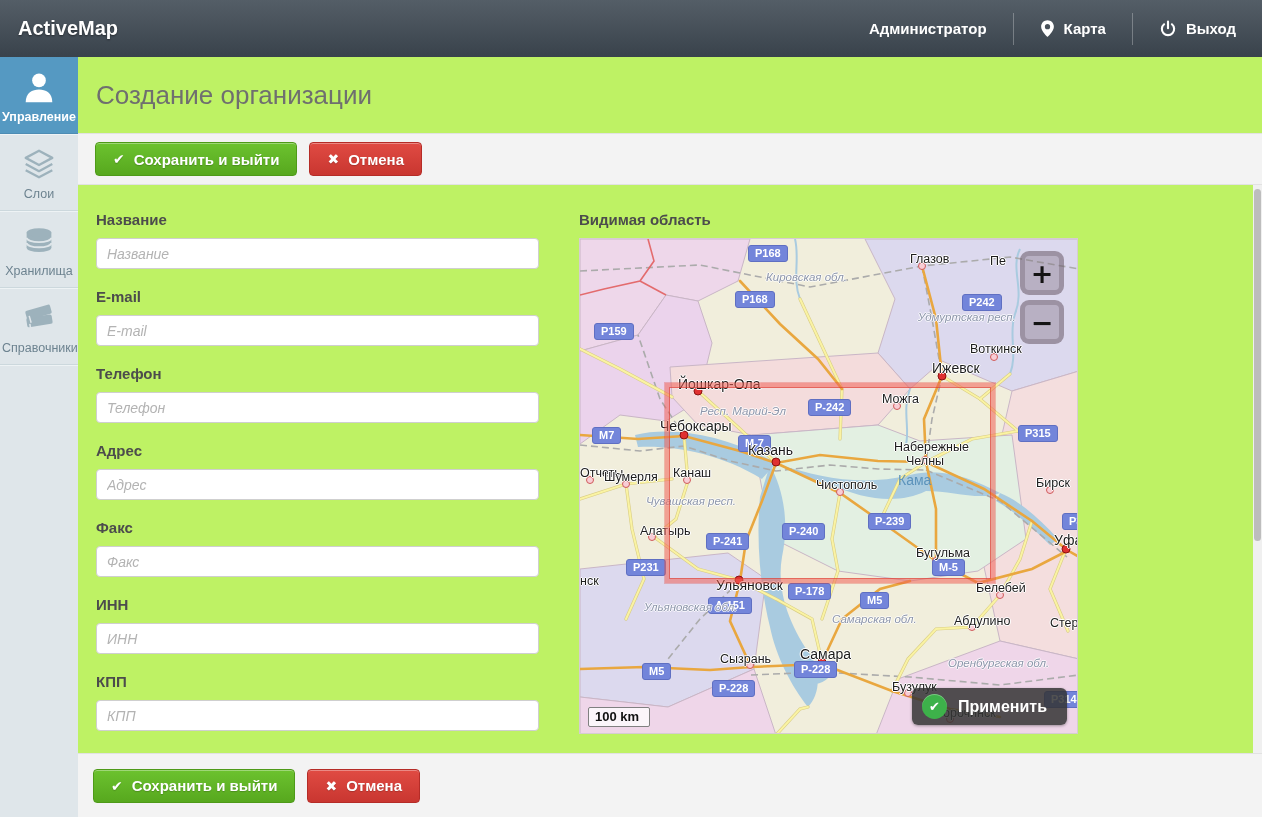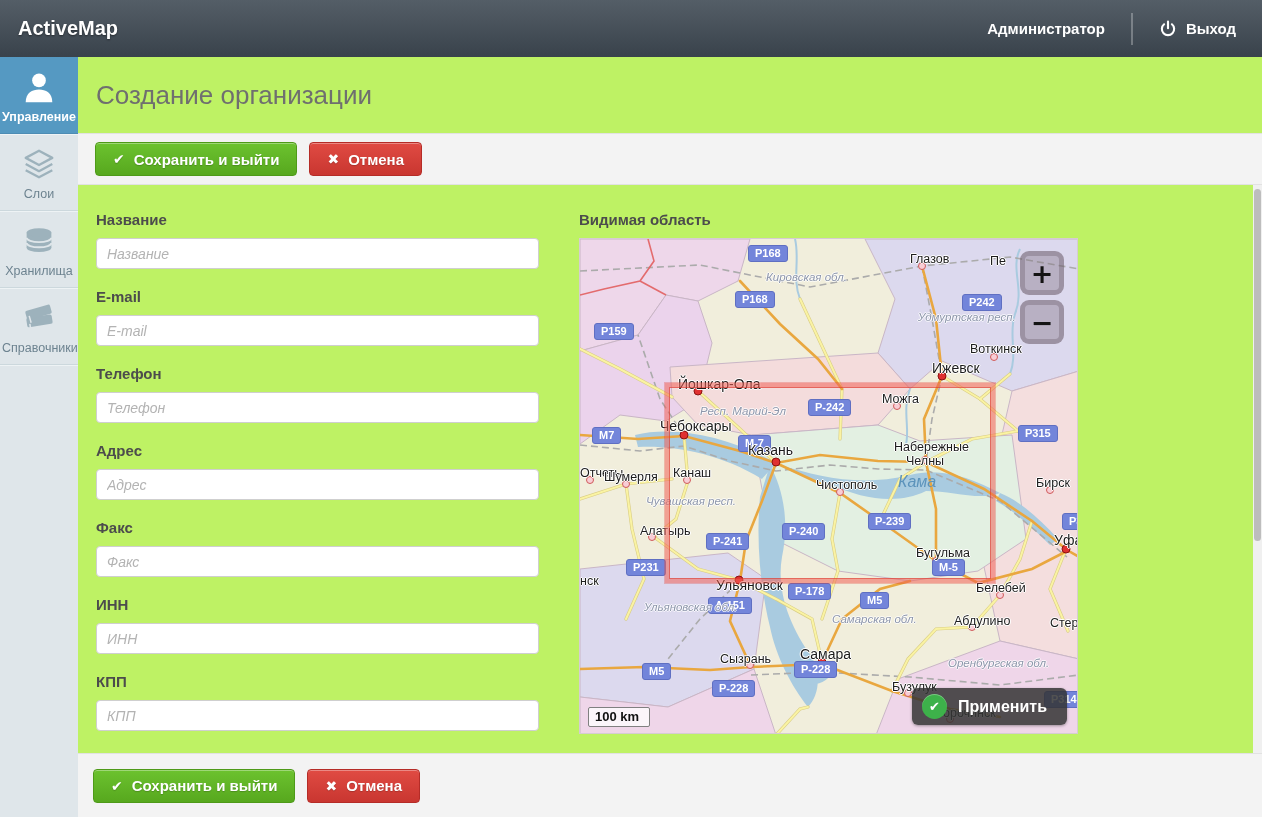--- a/index.html
+++ b/index.html
@@ -73,21 +73,21 @@
   .map-label{ position:absolute; white-space:nowrap; line-height:1.1; }
   .map-label.city, .map-label.city-major{
     font-size:12.5px; color:#1c1c1c;
     text-shadow:-1px 0 0 #fff,1px 0 0 #fff,0 -1px 0 #fff,0 1px 0 #fff;
   }
   .map-label.city-major{ font-size:14px; }
   .map-label.region{
     font-style:italic; color:#8d96ab; font-size:11.5px;
     text-shadow:-1px 0 0 rgba(255,255,255,.8),1px 0 0 rgba(255,255,255,.8),0 -1px 0 rgba(255,255,255,.8),0 1px 0 rgba(255,255,255,.8);
   }
-  .map-label.water{ font-style:italic; color:#5c93bb; font-size:16px; }
+  .map-label.water{ color:#5c93bb; font-size:14px; }
   .map-label.road{
     background:#7385da; color:#fff; font-size:11px; padding:1px 6px 2px;
     border-radius:3px; border:1px solid #5f6fc2; font-weight:bold;
   }
   .dot{ position:absolute; border-radius:50%; transform:translate(-50%,-50%); }
   .dot-major{ width:9px; height:9px; background:#e03030; border:1px solid #8c1212; }
   .dot-minor{ width:8px; height:8px; background:#f8cdd5; border:1px solid #cf5a5a; }
   .sel-rect{
     position:absolute; left:85px; top:144px; width:330px; height:200px;
     border:4px solid rgba(240,96,86,.55);
@@ -126,20 +126,28 @@
 </head>
 <body>
 
 <div class="header">
   <div class="brand">ActiveMap</div>
   <div class="header-right">
     <div class="hnav">
       <span>Администратор</span>
     </div>
     <div class="hdivider"></div>
+    <div class="hnav">
+      <span style="display:flex;">
+        <svg width="15" height="19" viewBox="0 0 20 24">
+            <path d="M10,1 C5.3,1 1.5,4.8 1.5,9.5 c0,6.3 8.5,13.5 8.5,13.5 s8.5,-7.2 8.5,-13.5 C18.5,4.8 14.7,1 10,1 Z M10,13 a3.5,3.5 0 1,1 0,-7 a3.5,3.5 0 0,1 0,7 Z" fill="#fff"></path>
+          </svg>
+      </span>
+      <span>Карта</span>
+    </div>
     <div class="hdivider"></div>
     <div class="hnav">
       <span style="display:flex;">
         <svg width="18" height="18" viewBox="0 0 22 22">
             <g stroke="#fff" stroke-width="2.6" fill="none" stroke-linecap="round">
               <path d="M6.2,5.2 a7.5,7.5 0 1,0 9.6,0"></path>
               <line x1="11" y1="2" x2="11" y2="10"></line>
             </g>
           </svg>
       </span>

